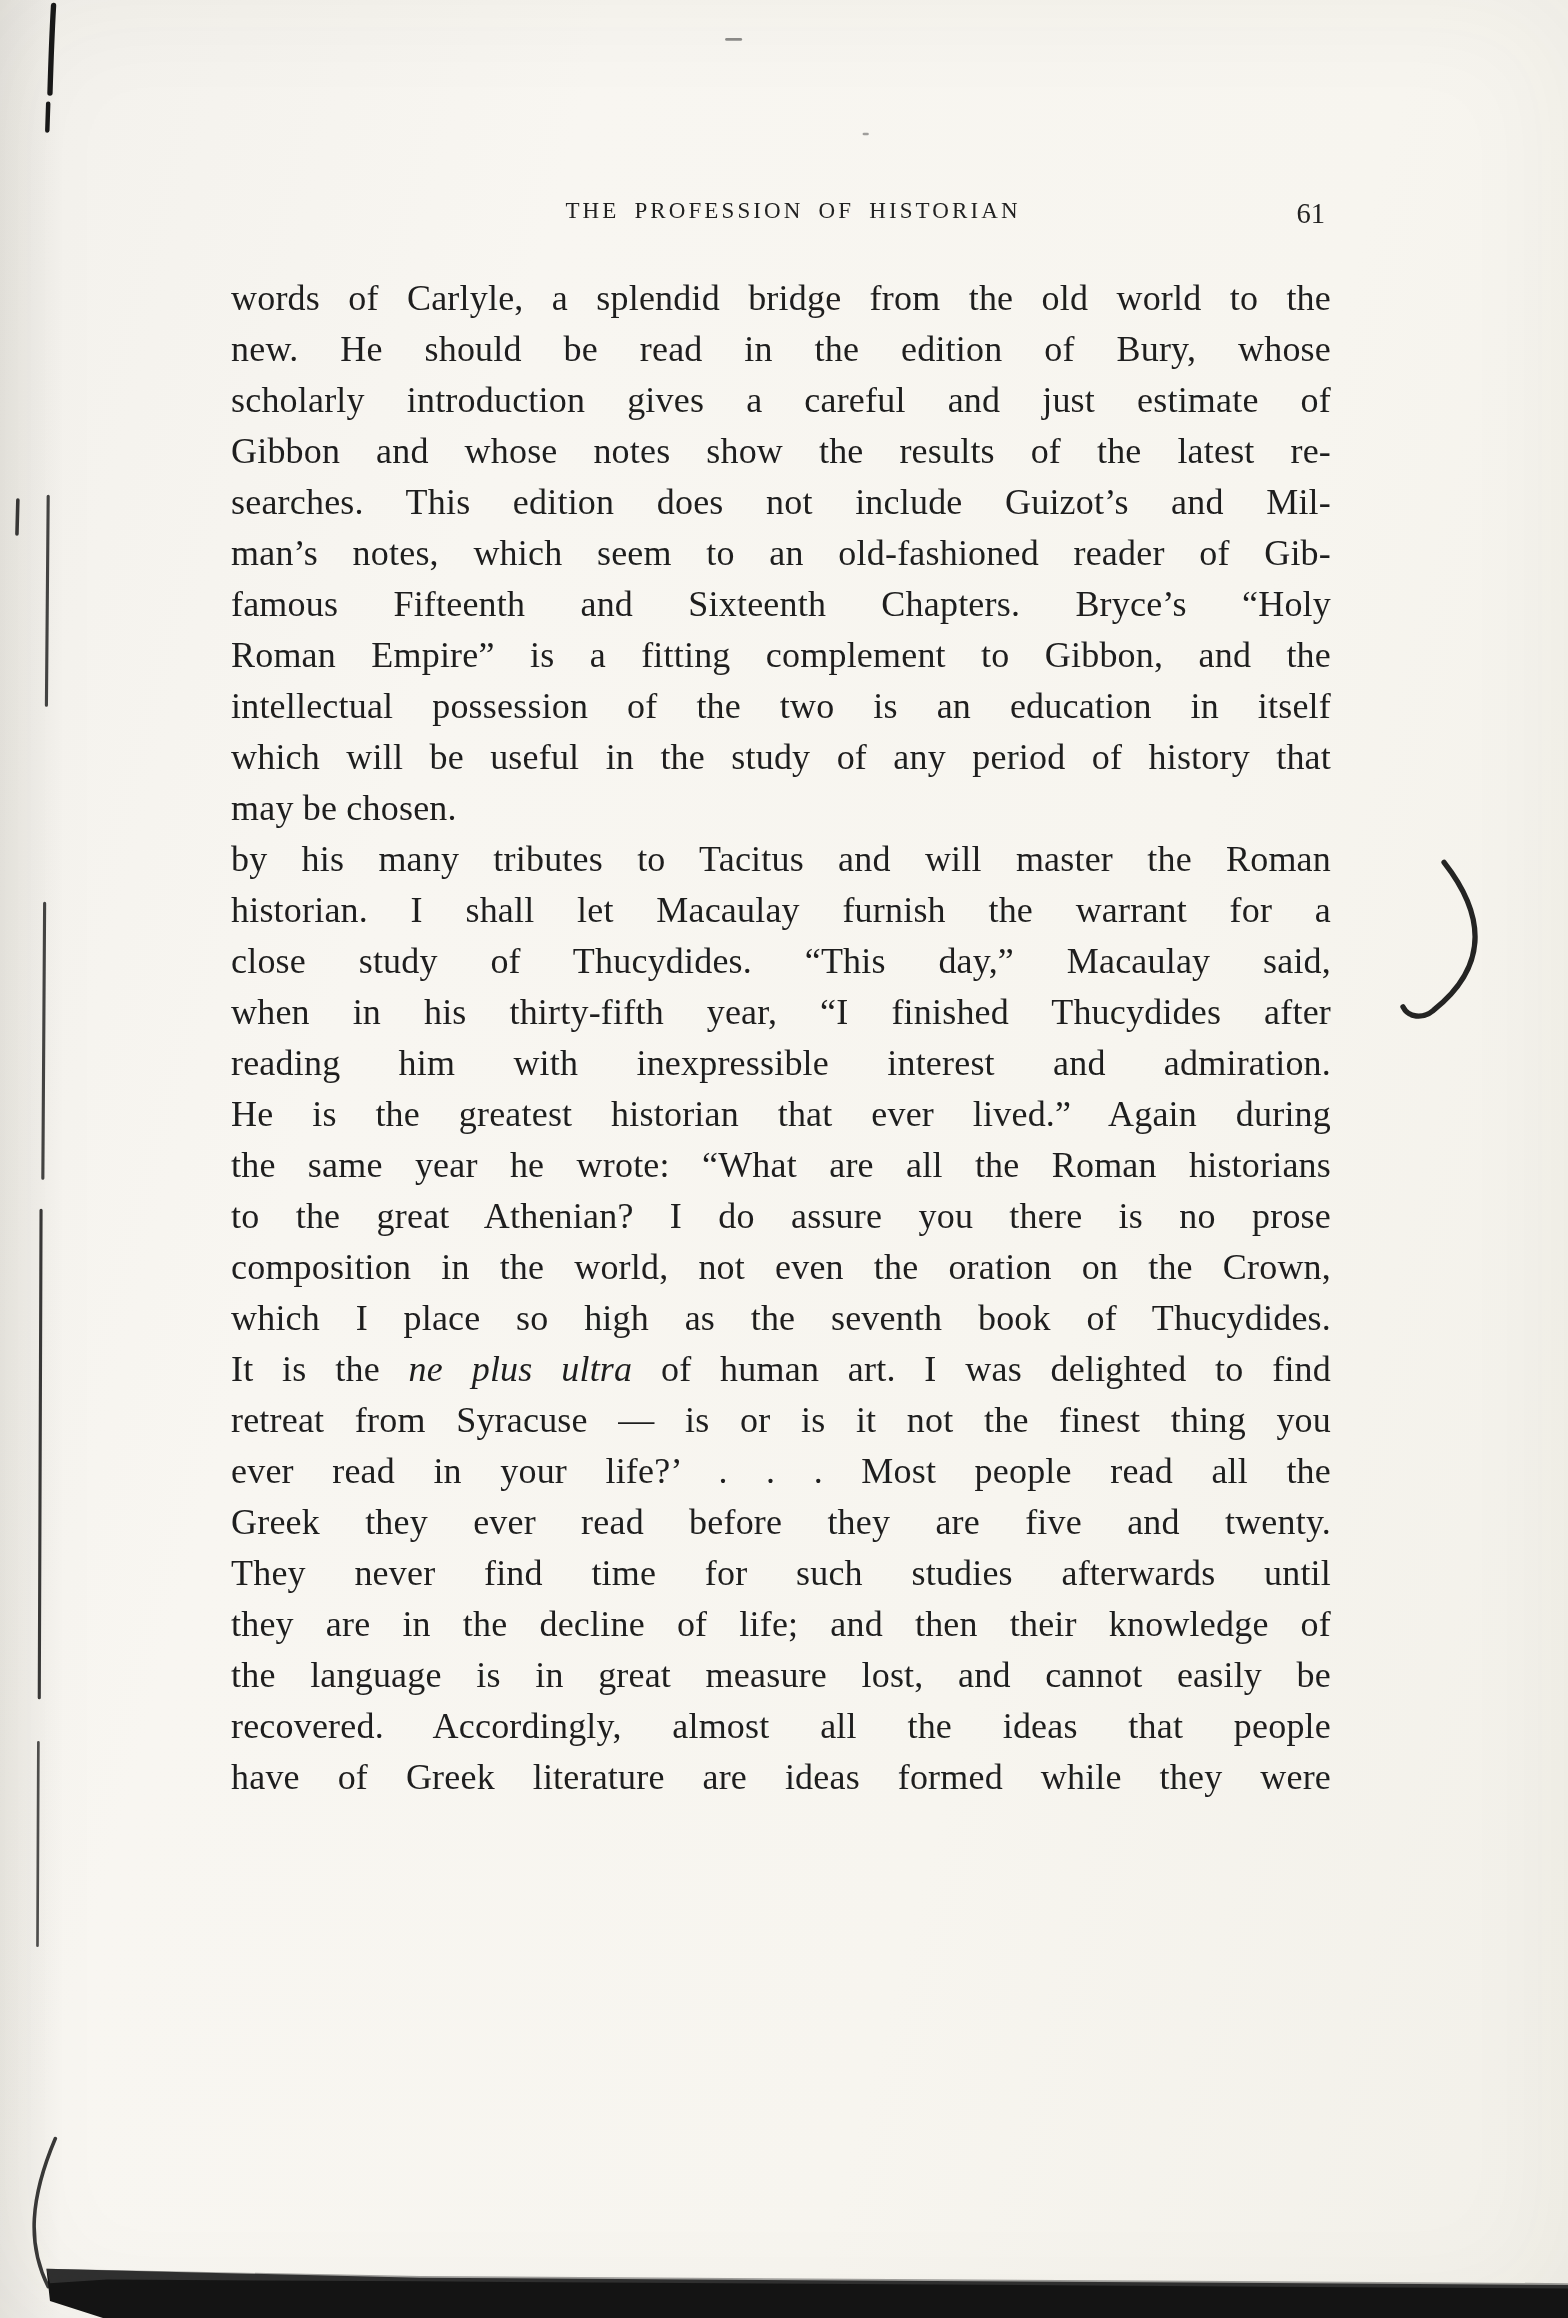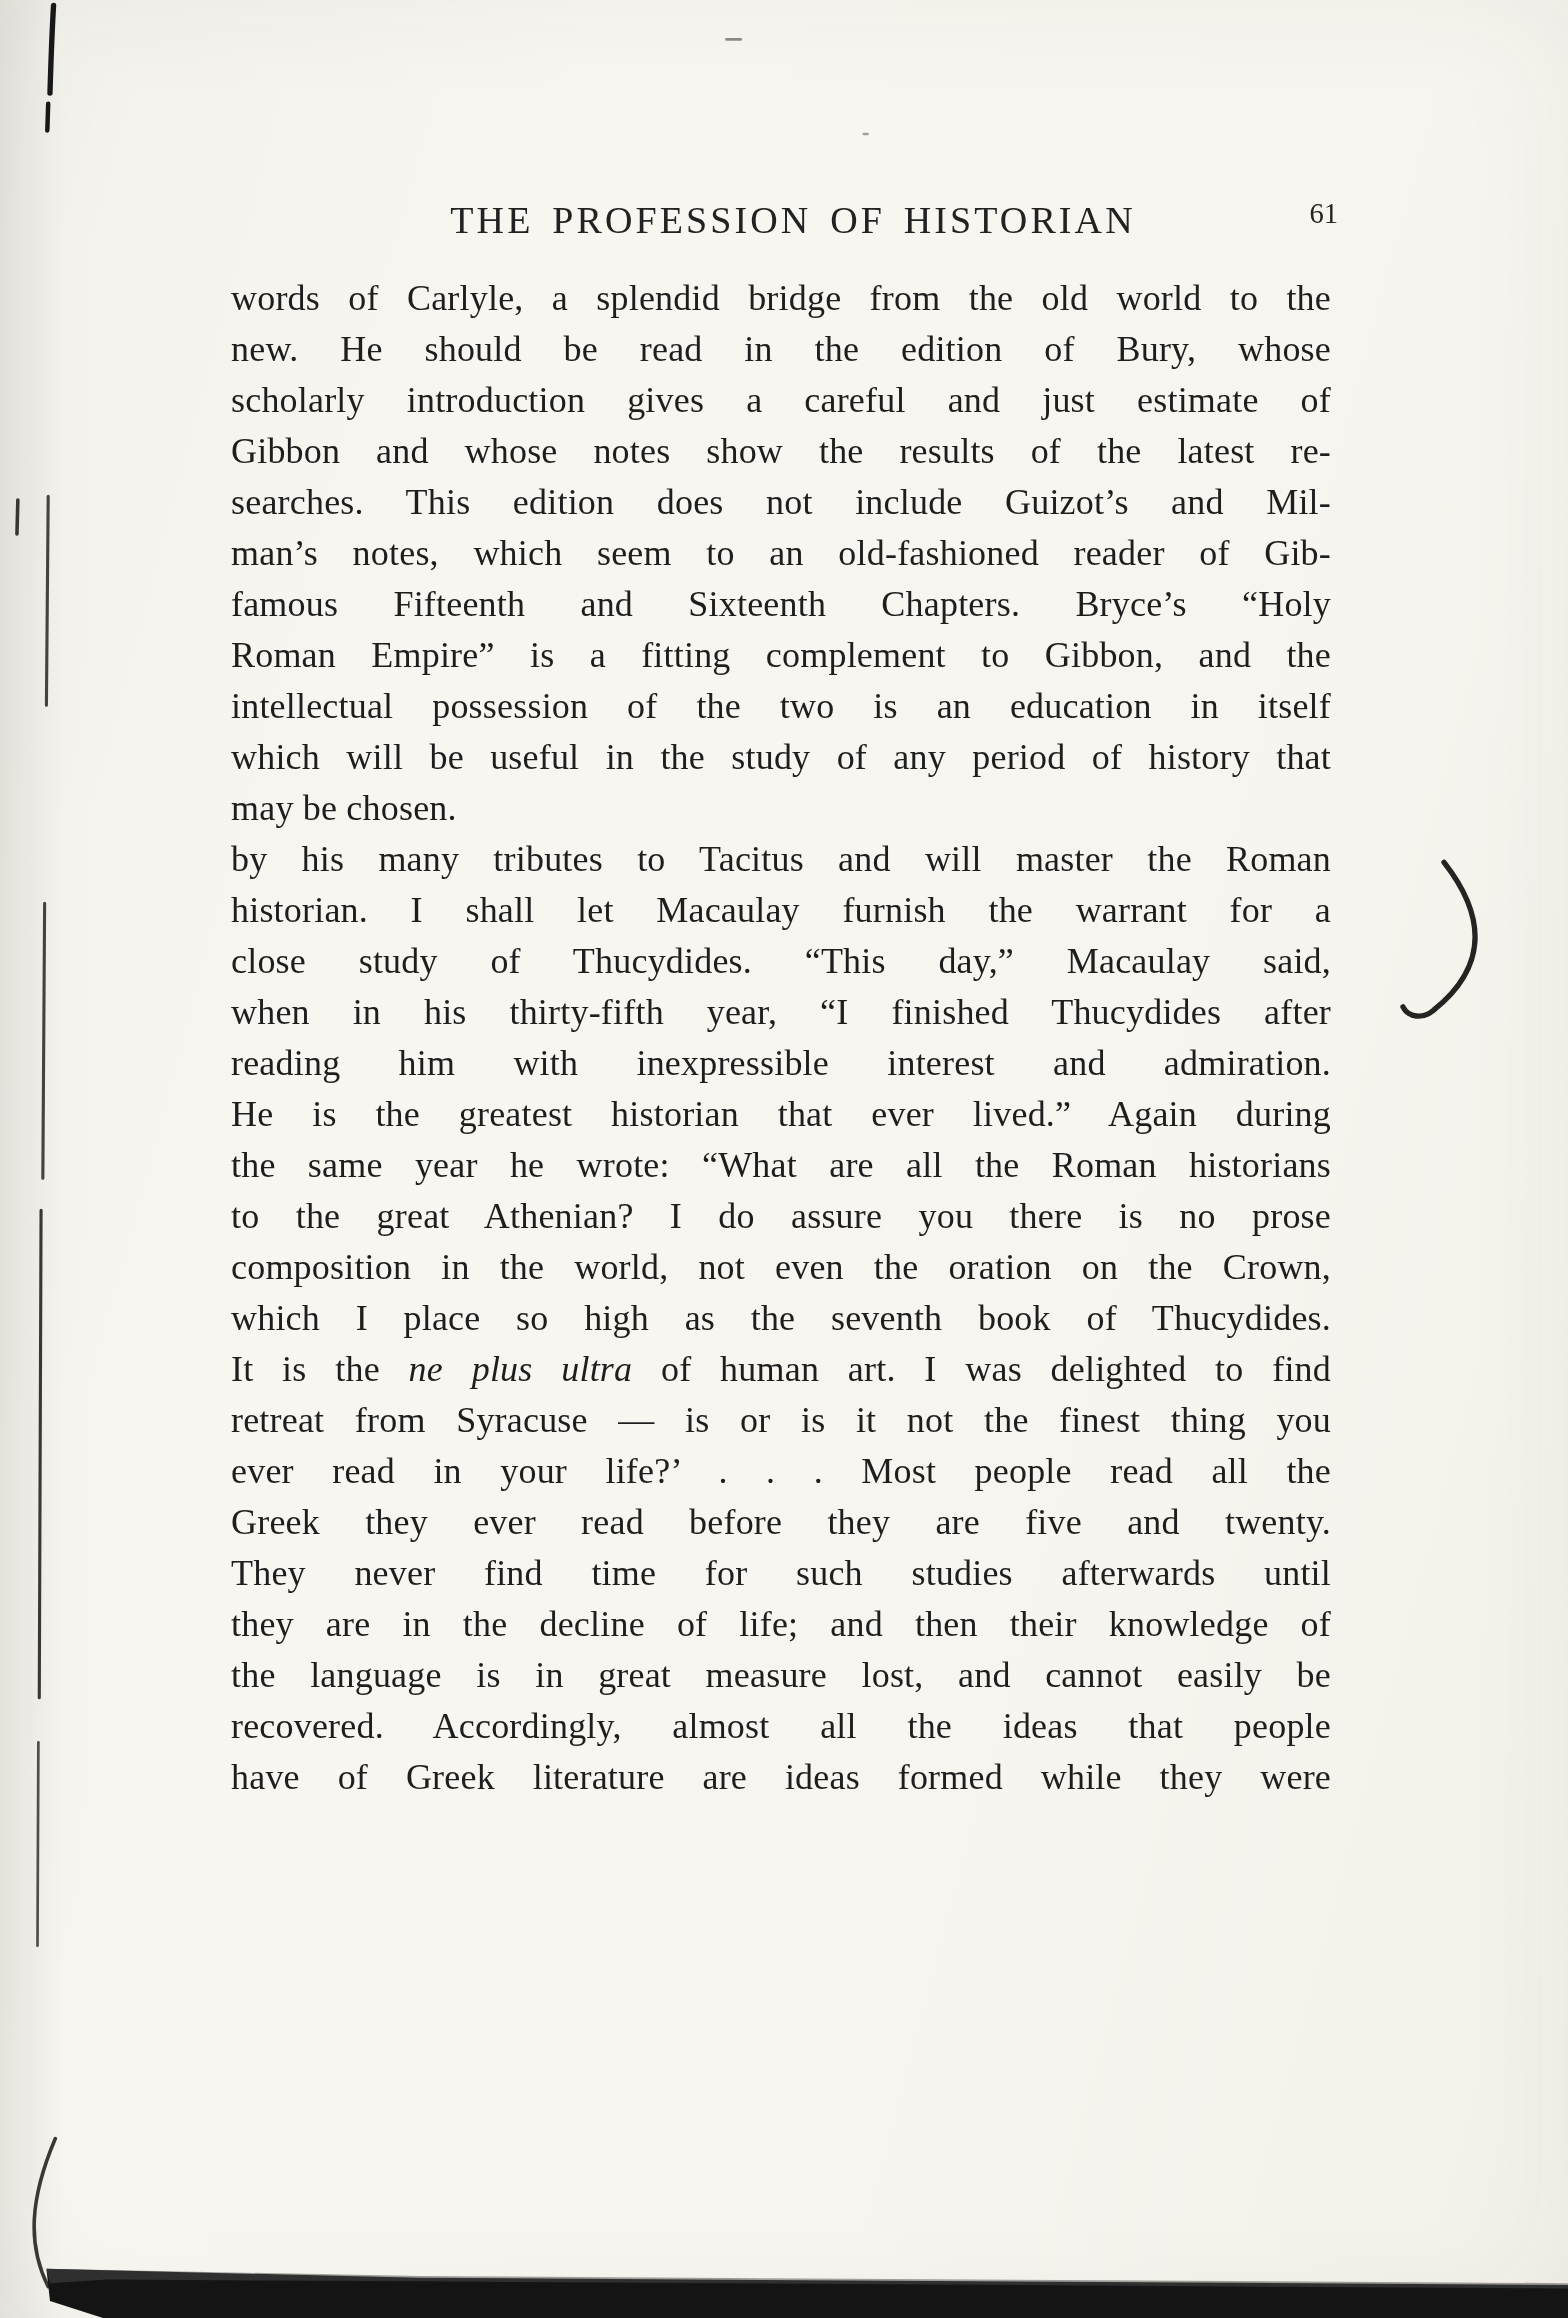--- a/index.html
+++ b/index.html
@@ -18,25 +18,25 @@
     position: absolute; left: 0; top: 0; bottom: 0; width: 62px;
     background: linear-gradient(90deg, rgba(40,35,25,0.07), rgba(40,35,25,0));
     pointer-events: none;
   }
   .header {
     position: absolute; left: 243px; top: 198px; width: 1100px; height: 41px;
   }
   .header-title {
     position: absolute; left: 0; right: 0; top: 0;
     text-align: center;
-    font-size: 38px; letter-spacing: 3.1px; word-spacing: 6.2px;
+    font-size: 23px; letter-spacing: 3.1px; word-spacing: 6.2px;
     color: #222;
   }
   .page-number {
-    position: absolute; right: 5px; top: 0;
+    position: absolute; right: 18px; top: 0;
     font-size: 28.6px; color: #222;
   }
   .body-text {
     position: absolute; left: 231px; top: 273px; width: 1100px;
   }
   .line {
     font-size: 36px;
     line-height: 51px;
     letter-spacing: 0.2px;
     text-align: justify;

